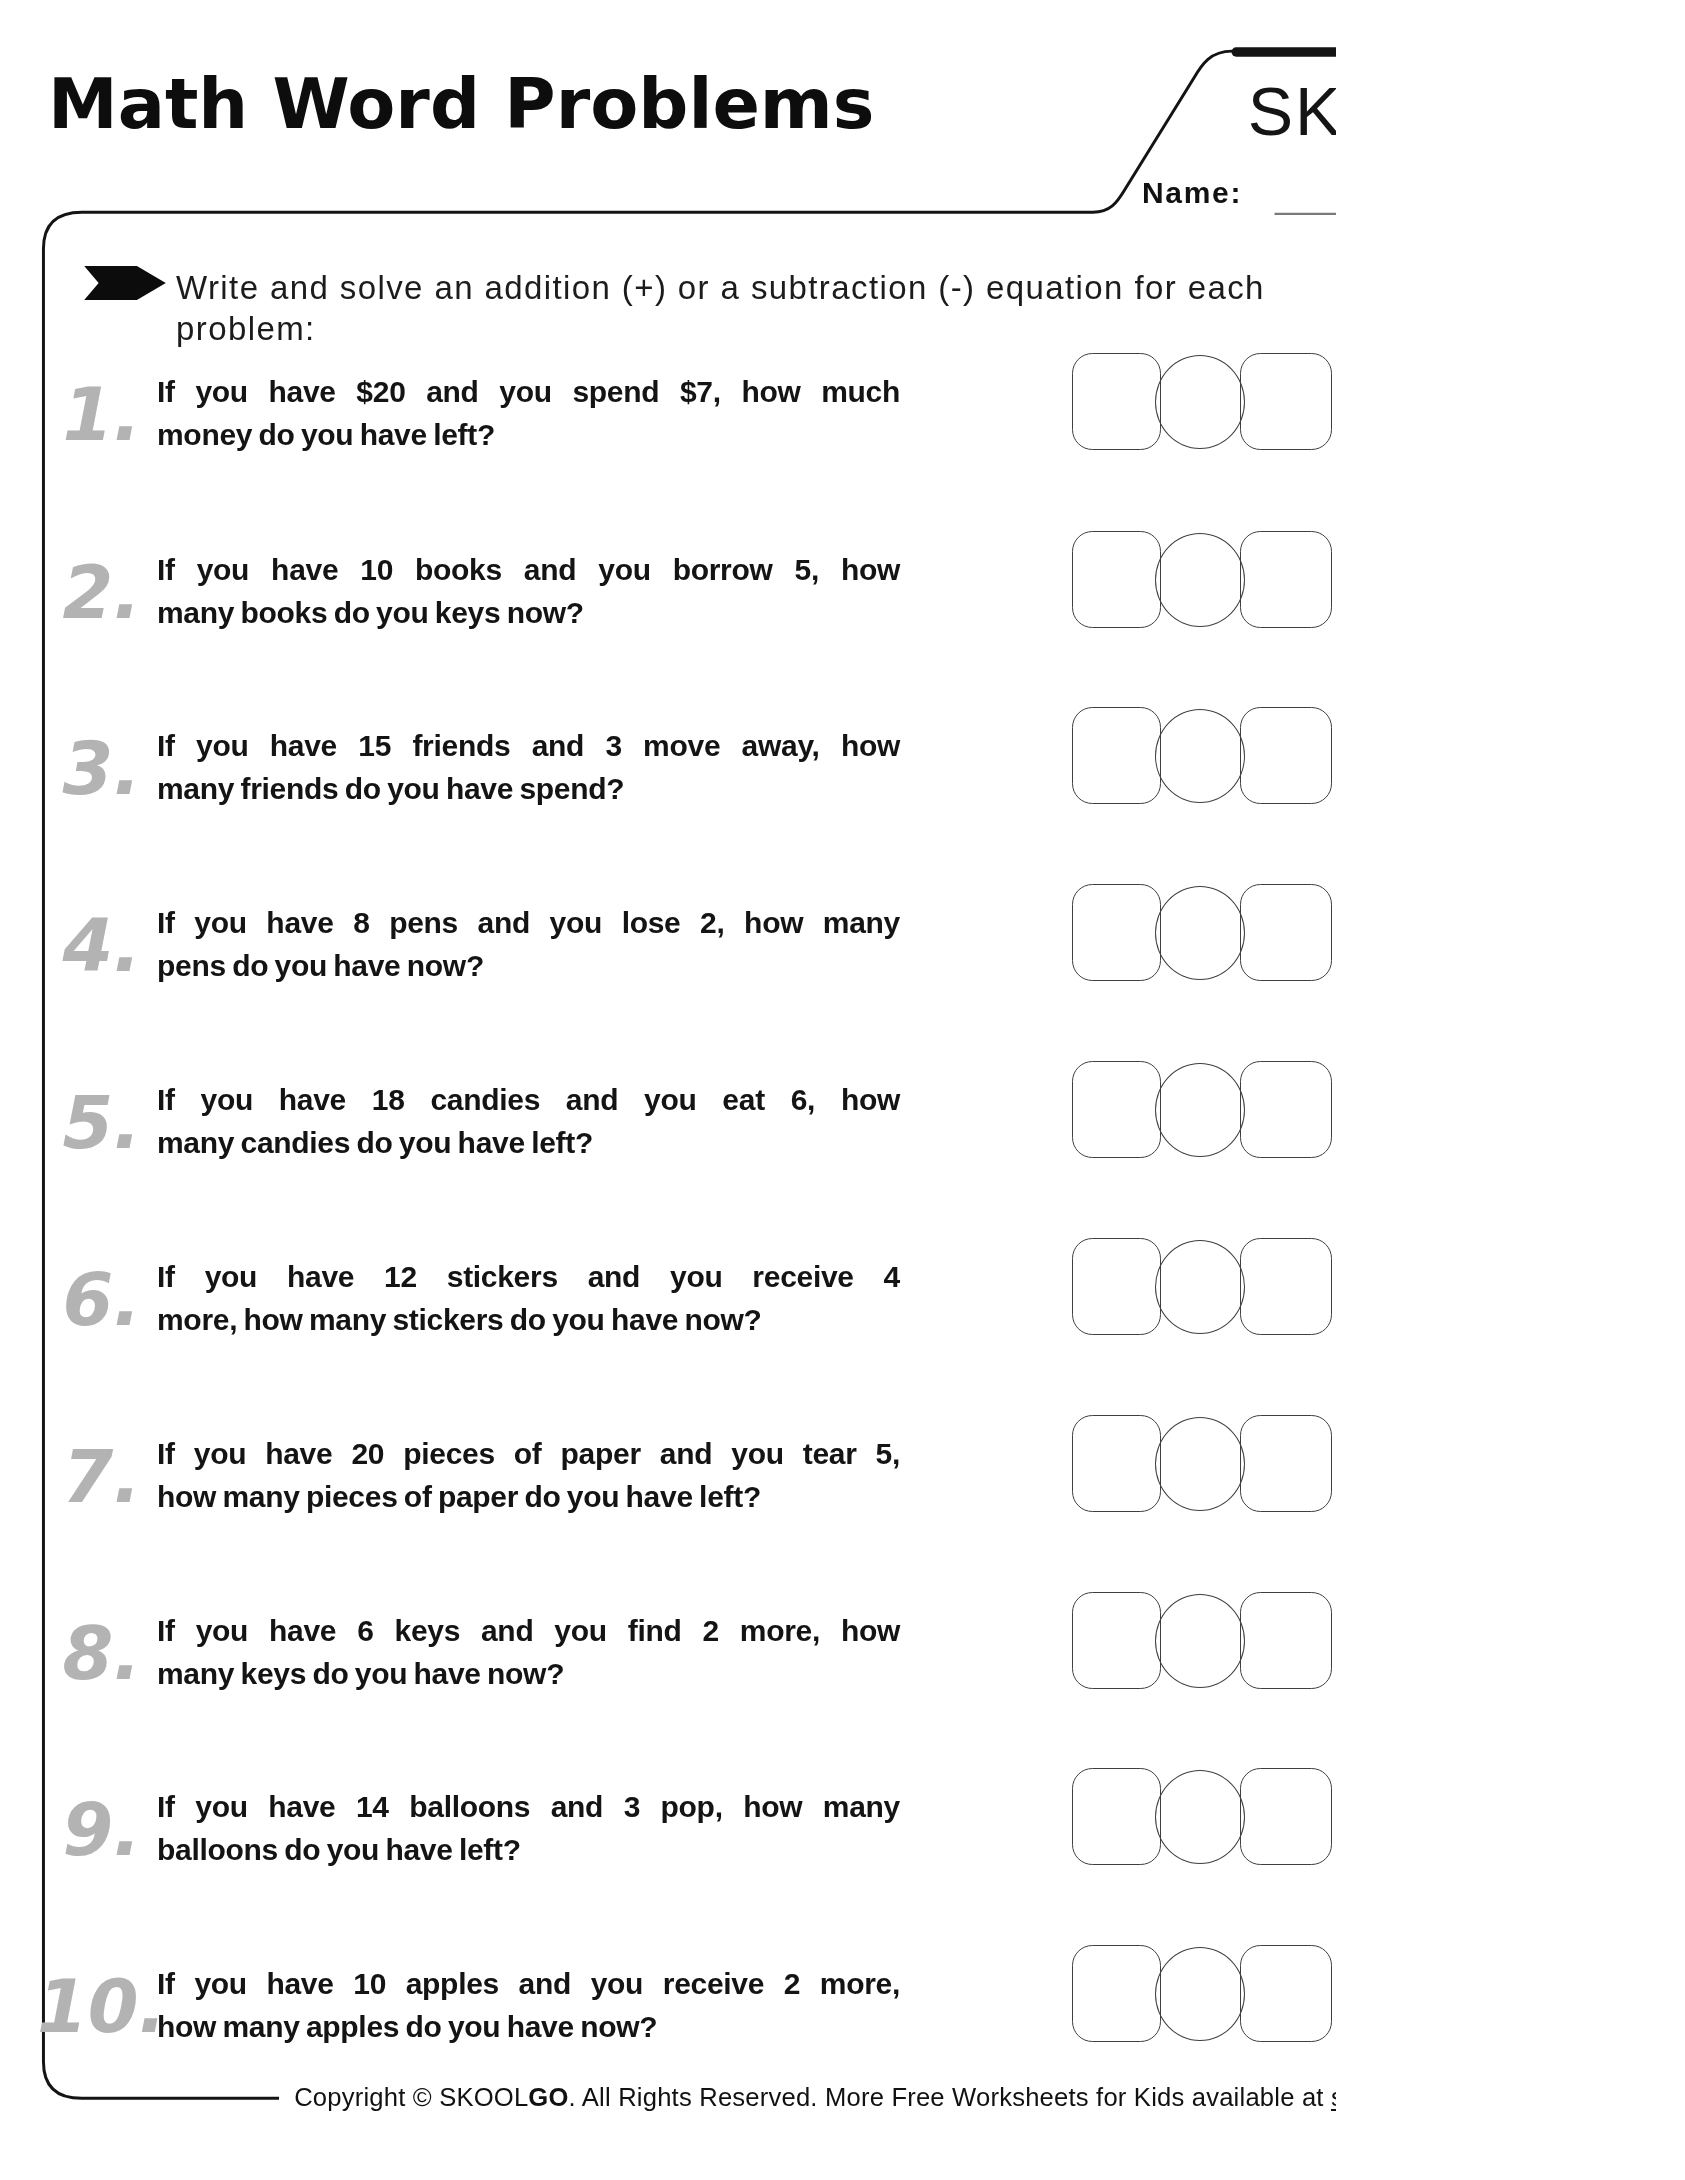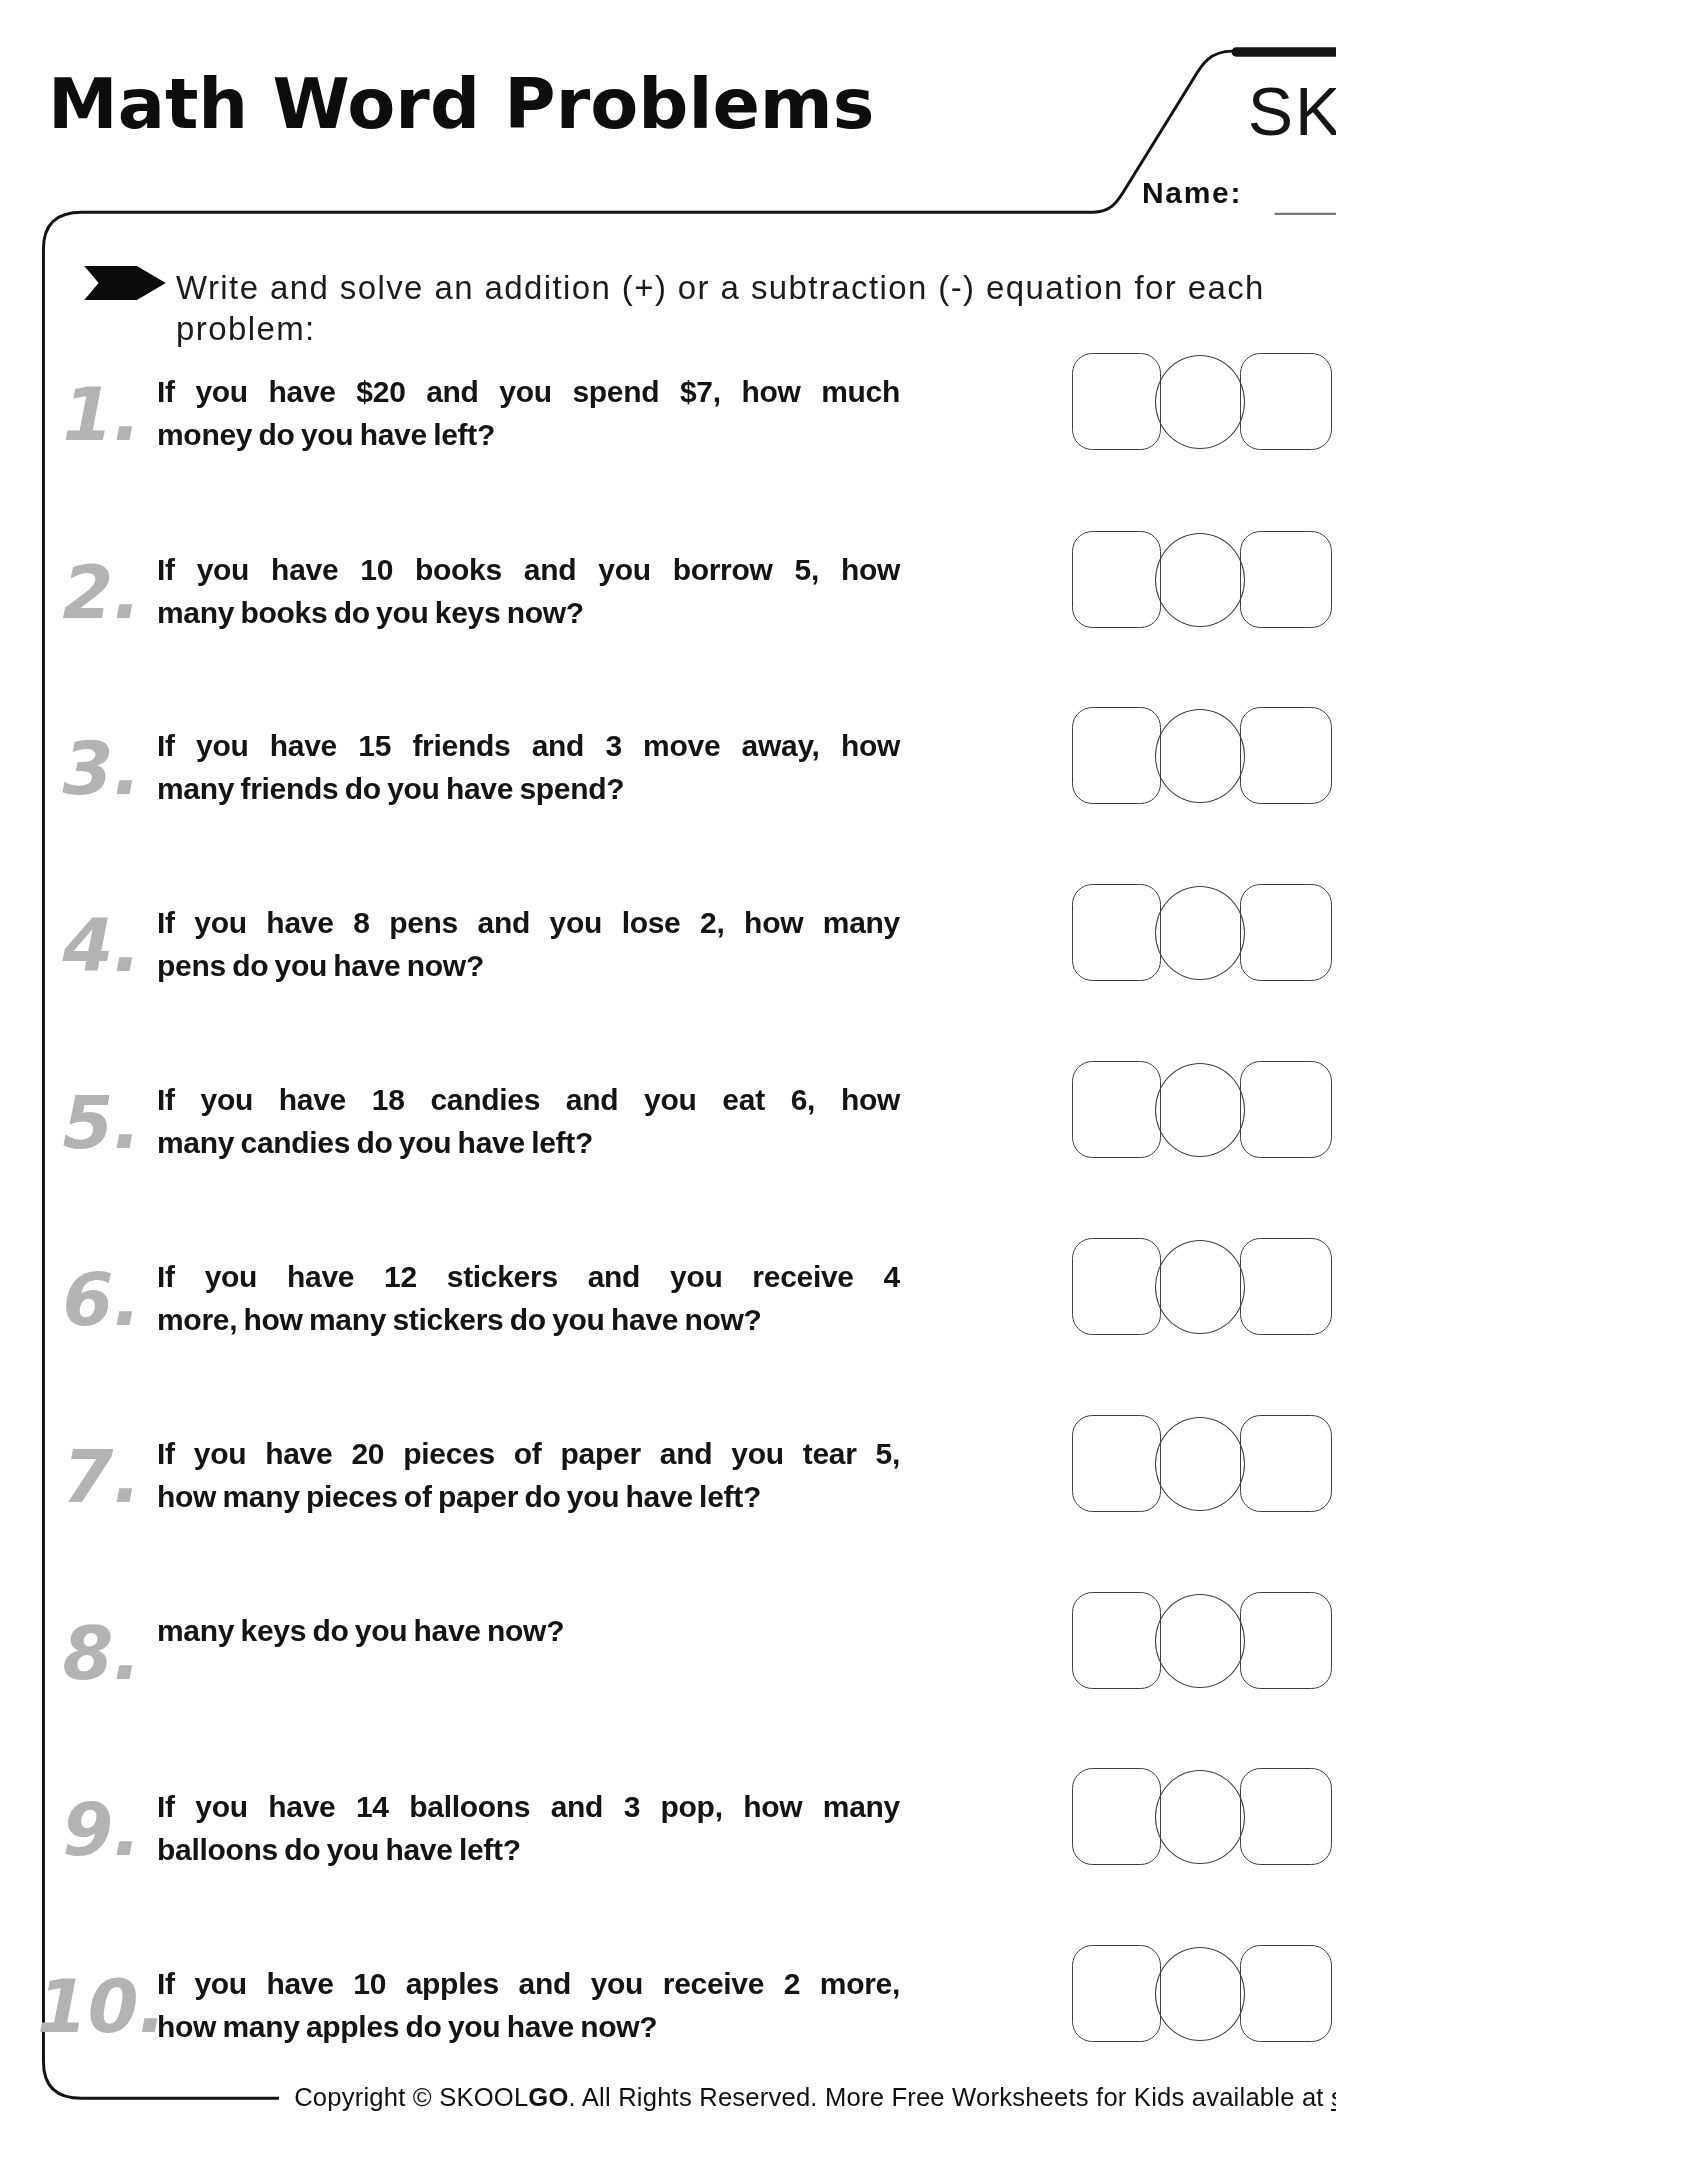--- a/index.html
+++ b/index.html
@@ -179,20 +179,21 @@
     <div class="eq-box1"></div>
     <div class="eq-circle"></div>
     <div class="eq-box2"></div>
     <div class="eq-bar eq-bar1"></div>
     <div class="eq-bar eq-bar2"></div>
     <div class="eq-answer"></div>
   </div>
       <div class="row" style="top: 1552px;">
     <div class="p-num">8.</div>
     <div class="p-text">
+      <span class="p-line1">If you have 6 keys and you find 2 more, how</span>
       <span class="p-line2">many keys do you have now?</span>
     </div>
     <div class="eq-box1"></div>
     <div class="eq-circle"></div>
     <div class="eq-box2"></div>
     <div class="eq-bar eq-bar1"></div>
     <div class="eq-bar eq-bar2"></div>
     <div class="eq-answer"></div>
   </div>
       <div class="row" style="top: 1728px;">

